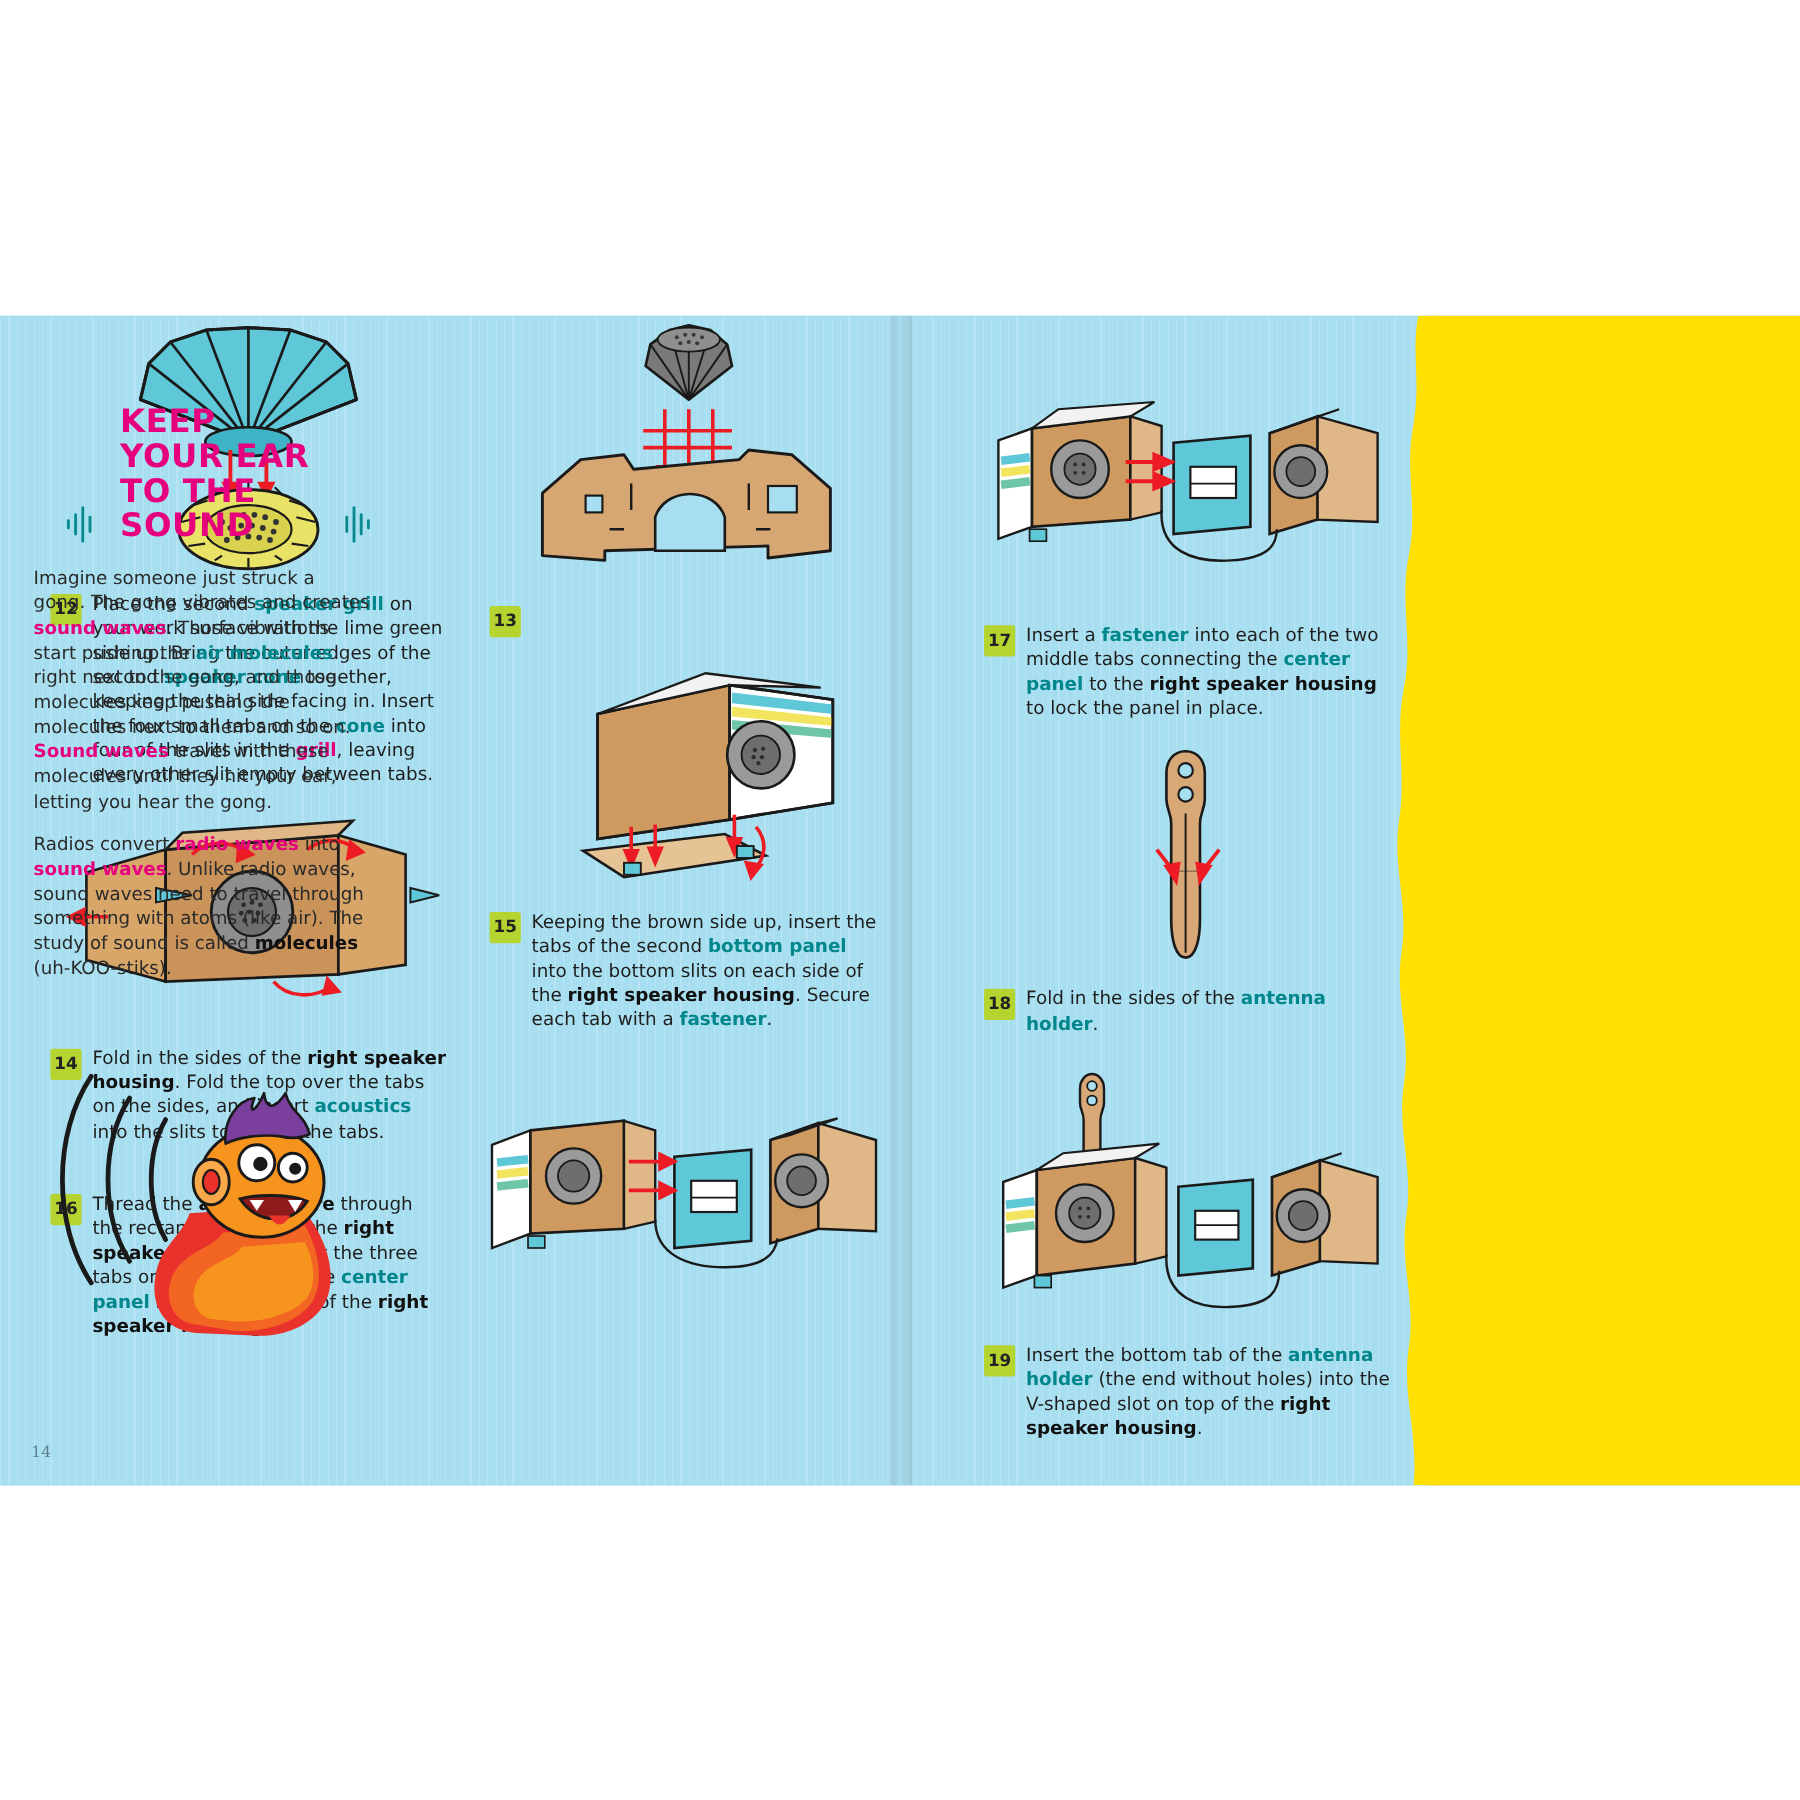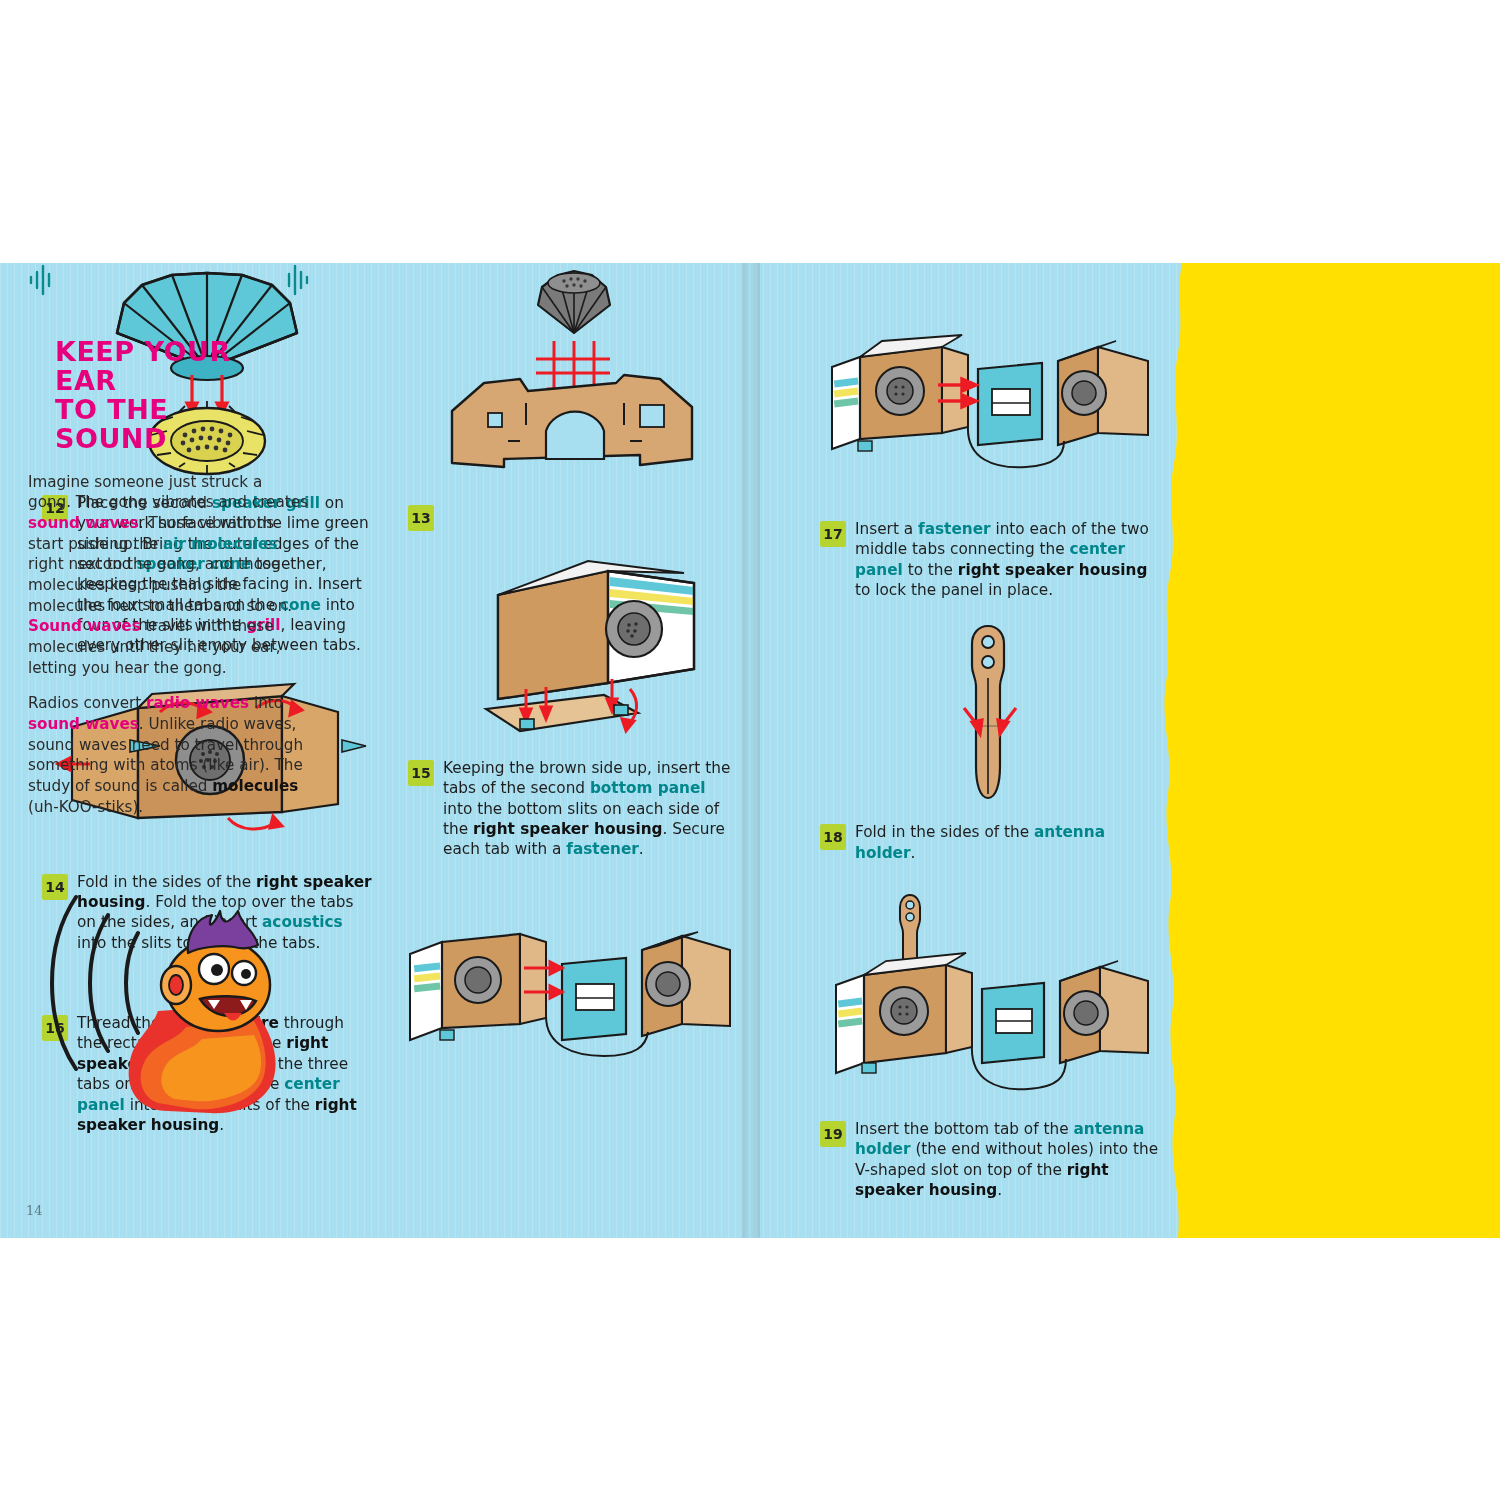--- a/index.html
+++ b/index.html
@@ -82,22 +82,23 @@
     color: #e6007e;
     font-weight: bold;
     font-size: 27px;
     line-height: 1.08;
     letter-spacing: 0.5px;
     margin-top: 74px;
     text-transform: uppercase;
   }
   .sb-title-wrap {
     display: flex;
-    align-items: flex-start;
-    gap: 3px;
+    align-items: flex-end;
+    gap: 22px;
+    padding-left: 26px;
   }
   .wave-deco {
     flex: 0 0 auto;
     opacity: 0.95;
   }
   .sb-body {
     margin-top: 18px;
     color: #2a2a2a;
     font-size: 15.2px;
     line-height: 1.36;
@@ -275,21 +276,21 @@
             <polygon points="231,144 240,154 228,156"></polygon>
           </g>
         </svg>
       </div>
 
       <div class="step">
         <div class="step-num">14</div>
         <div class="step-text">Fold in the sides of the <span class="dark">right speaker housing</span>. Fold the top over the tabs on the sides, and insert <span class="teal">acoustics</span> into the slits to secure the tabs.</div>
       </div>
 
-      <div class="step" style="margin-top:60px;">
+      <div class="step" style="margin-top:40px;">
         <div class="step-num">16</div>
         <div class="step-text">Thread the <span class="dark">antenna wire</span> through the rectangular hole in the <span class="dark">right speaker housing</span>. Insert the three tabs on the left side of the <span class="teal">center panel</span> into the side slits of the <span class="dark">right speaker housing</span>.</div>
       </div>
     </div>
 
     <div class="col col2">
 
       <div class="fig" style="height:230px;">
         <svg width="330" height="230" viewBox="0 0 330 230">
 

